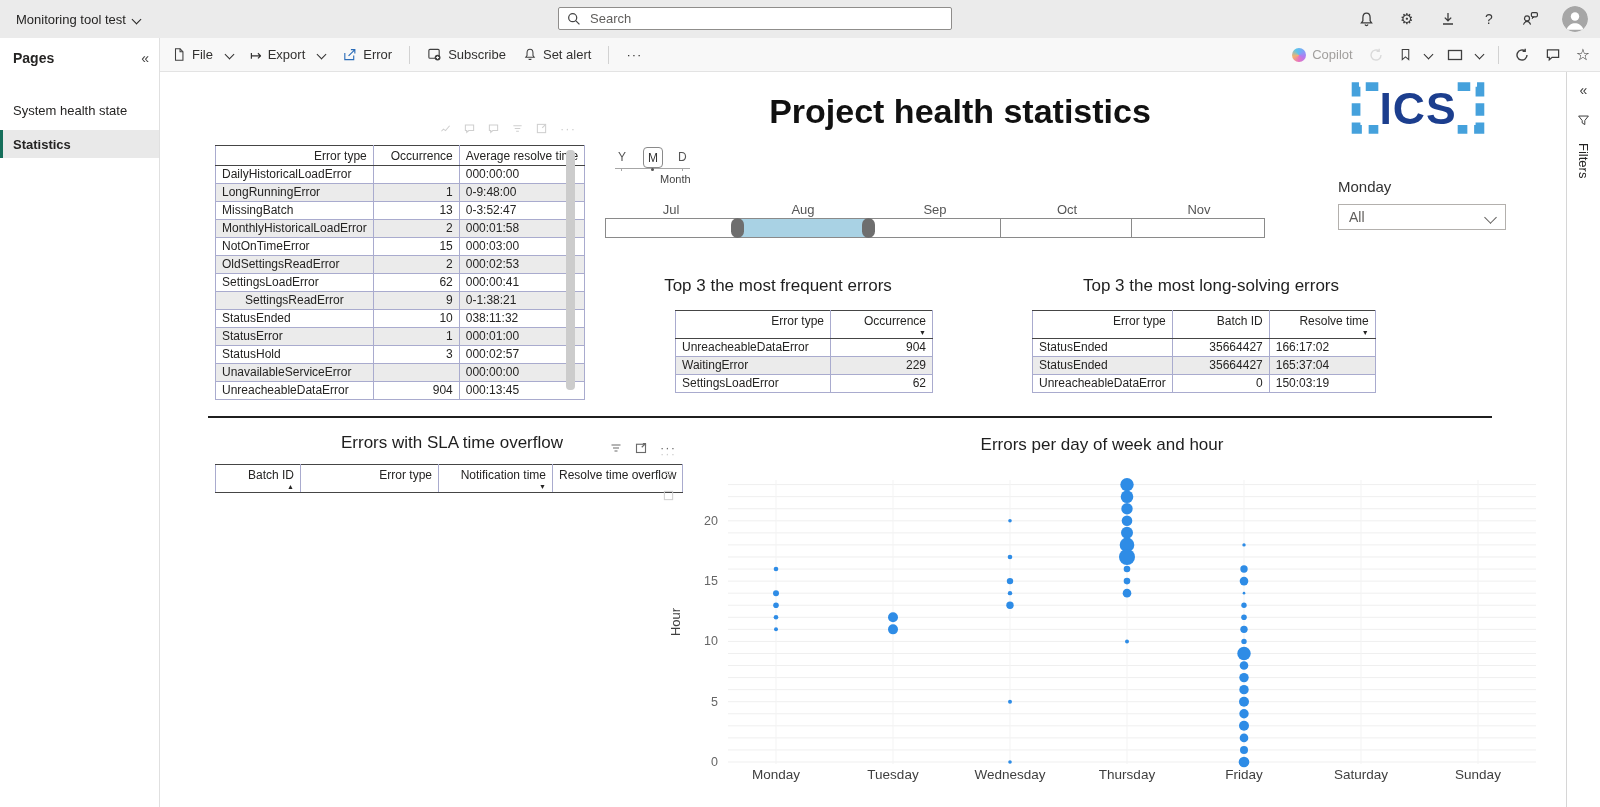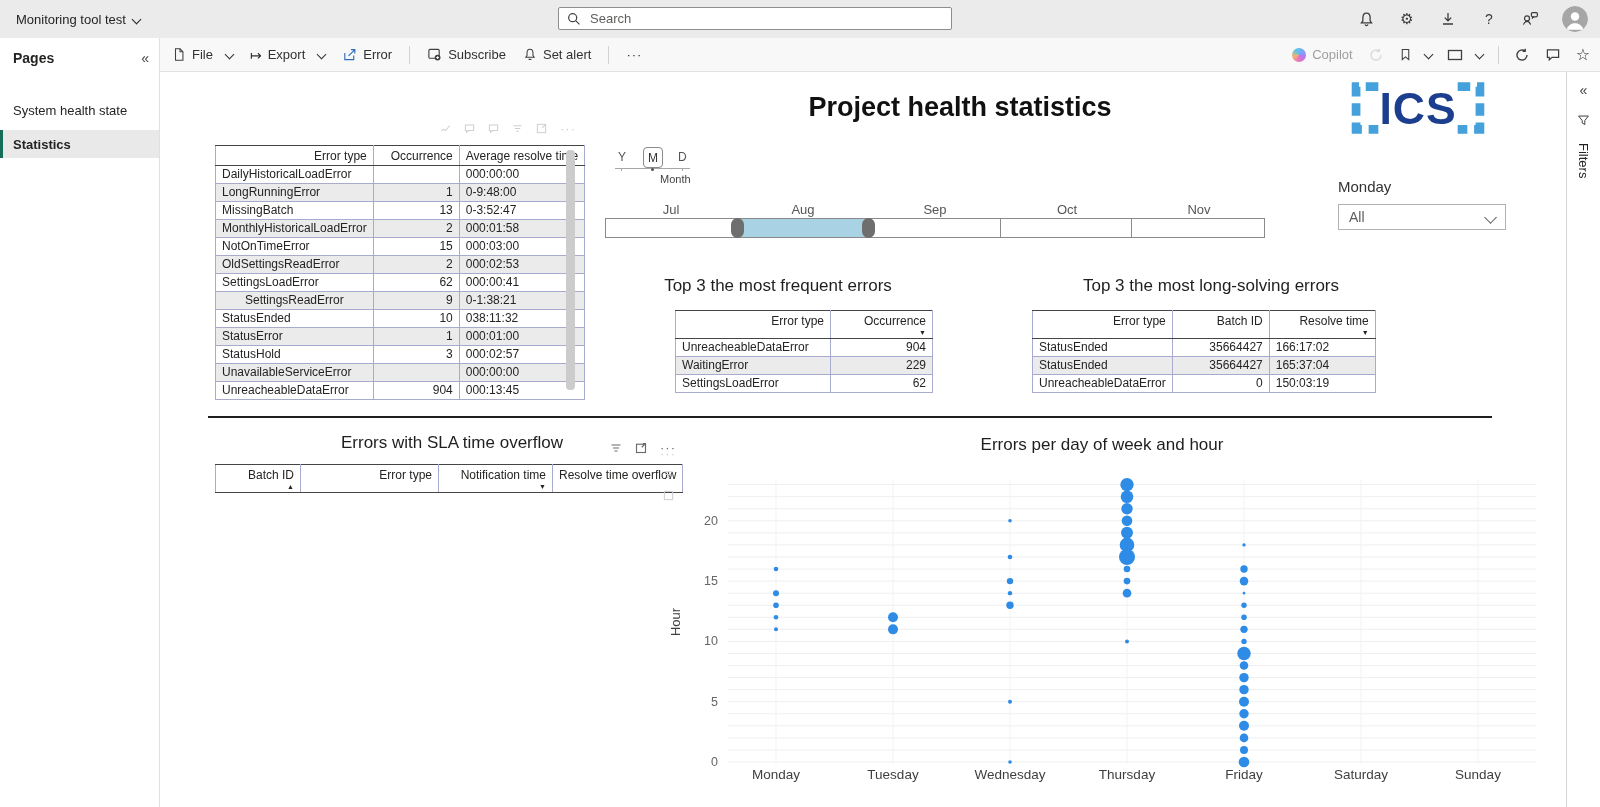--- a/index.html
+++ b/index.html
@@ -27,21 +27,21 @@
   
   .sidebar{left:0;top:38px;width:160px;height:769px;background:#fff;border-right:1px solid #e0e0e0;box-sizing:border-box;}
   .pages-hd{display:flex;align-items:center;justify-content:space-between;padding:12px 10px 10px 13px;font-size:14px;font-weight:700;color:#252423;}
   .page-item{height:28px;display:flex;align-items:center;padding-left:13px;font-size:13px;color:#252423;cursor:pointer;margin-top:6px;}
   .page-item.sel{background:#e9e9e9;border-left:3px solid var(--accent,#156e5a);padding-left:10px;font-weight:700;}
   
   .fstrip{right:0;top:72px;width:34px;height:735px;background:#fff;border-left:1px solid #d6d6d6;box-sizing:border-box;display:flex;flex-direction:column;align-items:center;padding-top:10px;gap:16px;}
   .vtext{writing-mode:vertical-rl;font-size:13px;color:#252423;}
   
   .vtitle{font-size:17px;color:#1f1f1f;text-align:center;white-space:nowrap;}
-  .big-title{font-size:27px;font-weight:700;color:#111;text-align:center;white-space:nowrap;}
+  .big-title{font-size:34px;font-weight:700;color:#111;text-align:center;white-space:nowrap;}
   
   .pbit{border-collapse:collapse;table-layout:fixed;font-size:12px;color:#252423;border:1.5px solid #454545;}
   .pbit th,.pbit td{border:1px solid #a9abce;padding:2px 6px;box-sizing:border-box;overflow:hidden;white-space:nowrap;height:18px;line-height:13px;}
   .pbit thead th{border-top:1.5px solid #454545;border-bottom:1.5px solid #454545;font-weight:400;text-align:right;vertical-align:top;padding-top:4px;height:auto;}
   .pbit tbody tr:nth-child(even){background:#ebebeb;}
   .sort{font-size:7px;line-height:7px;margin-top:1px;color:#252423;}
   
   .ymd-line{height:1px;background:#a6a6a6;}
   .ymd-letter{font-size:12px;color:#555;}
   .m-box{border:1px solid #8a8a8a;border-radius:4px;width:18px;height:19px;display:flex;align-items:center;justify-content:center;font-size:12px;color:#333;background:#fff;}

